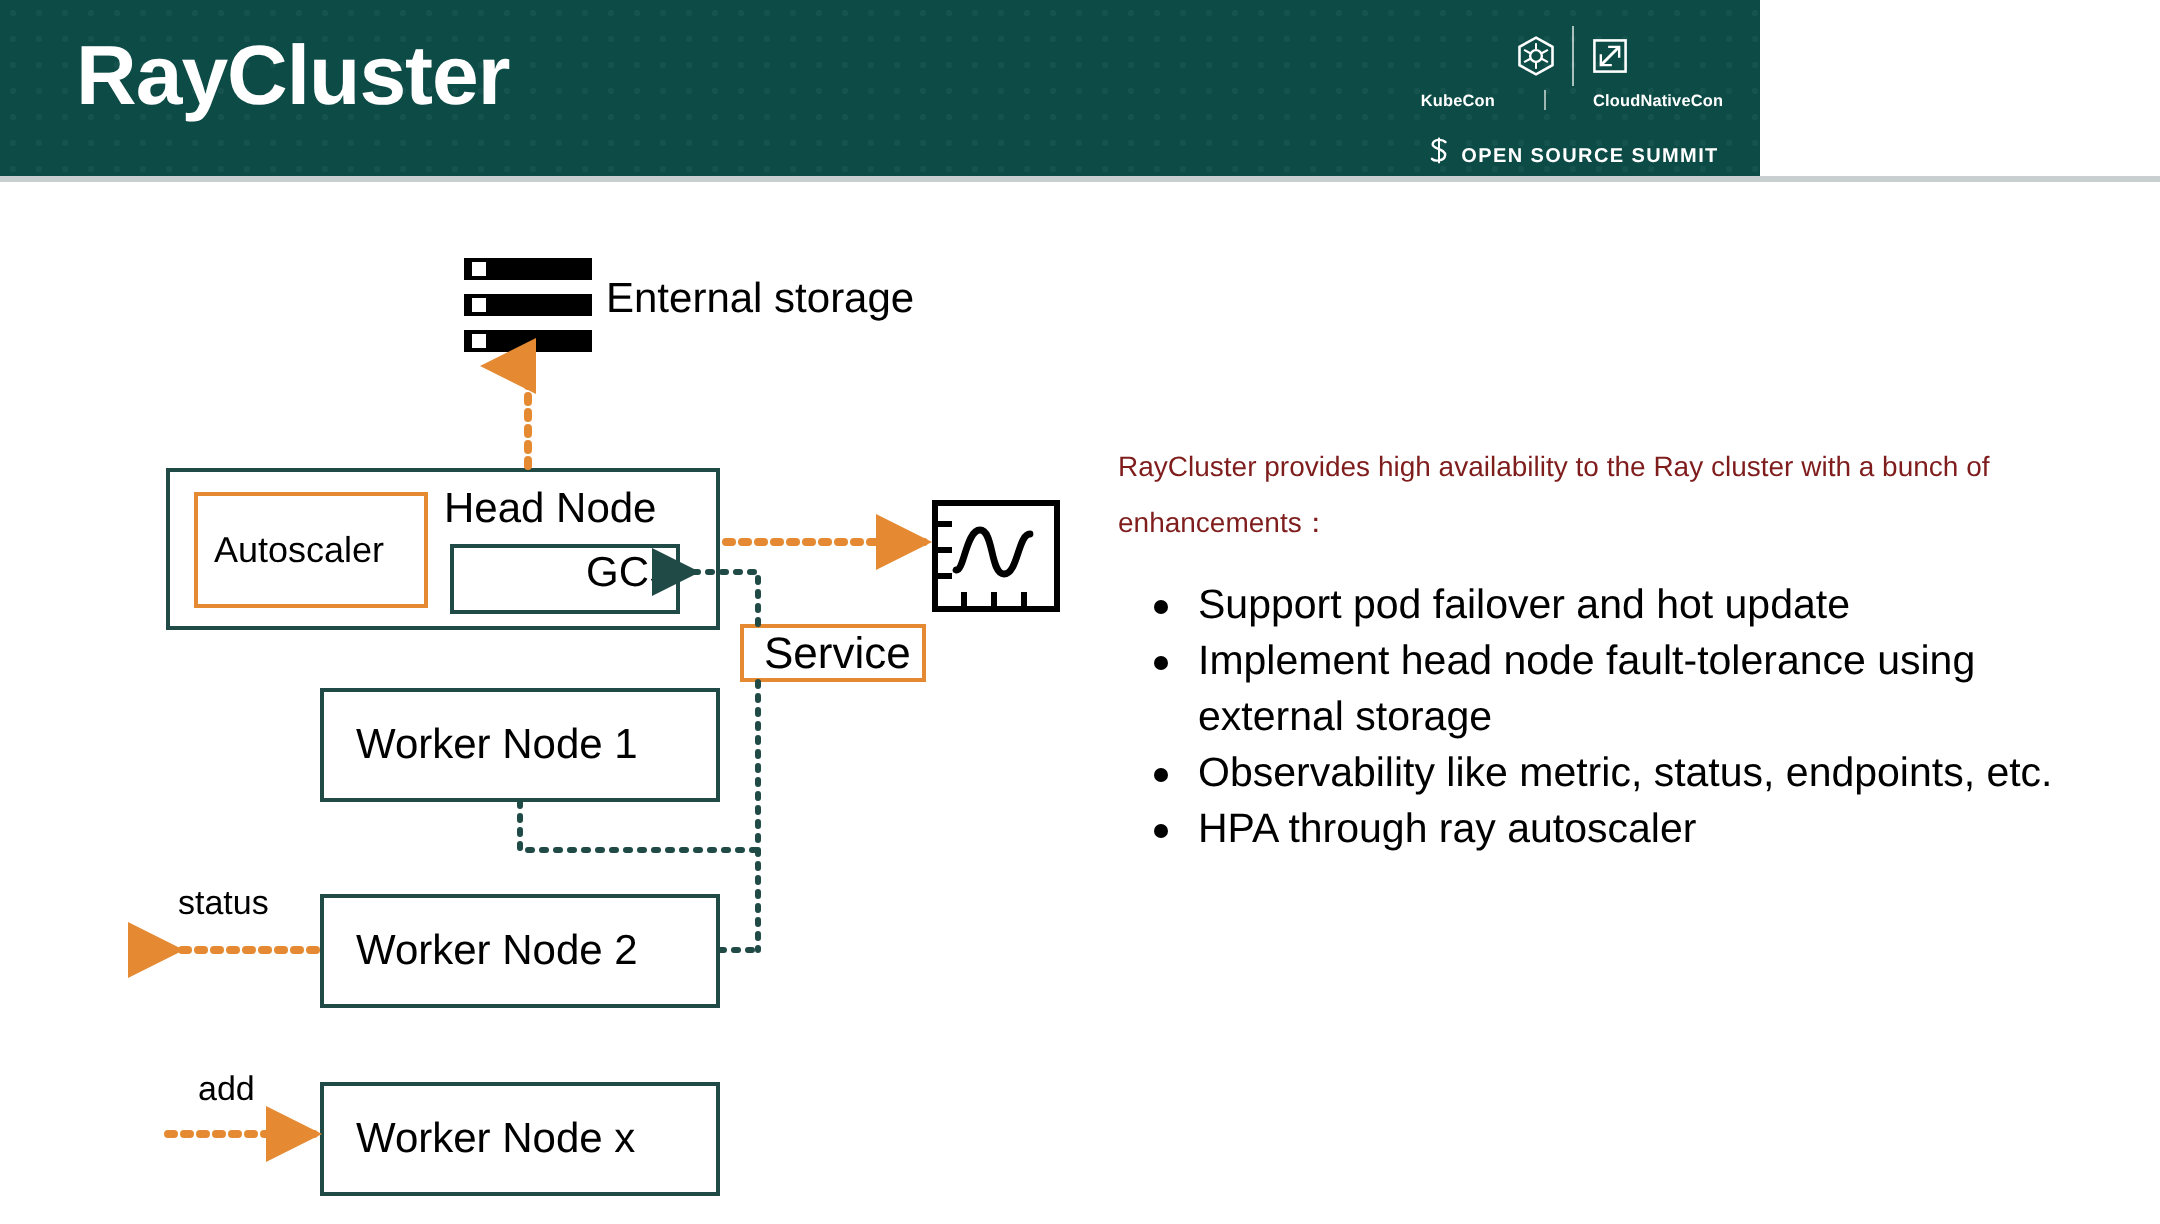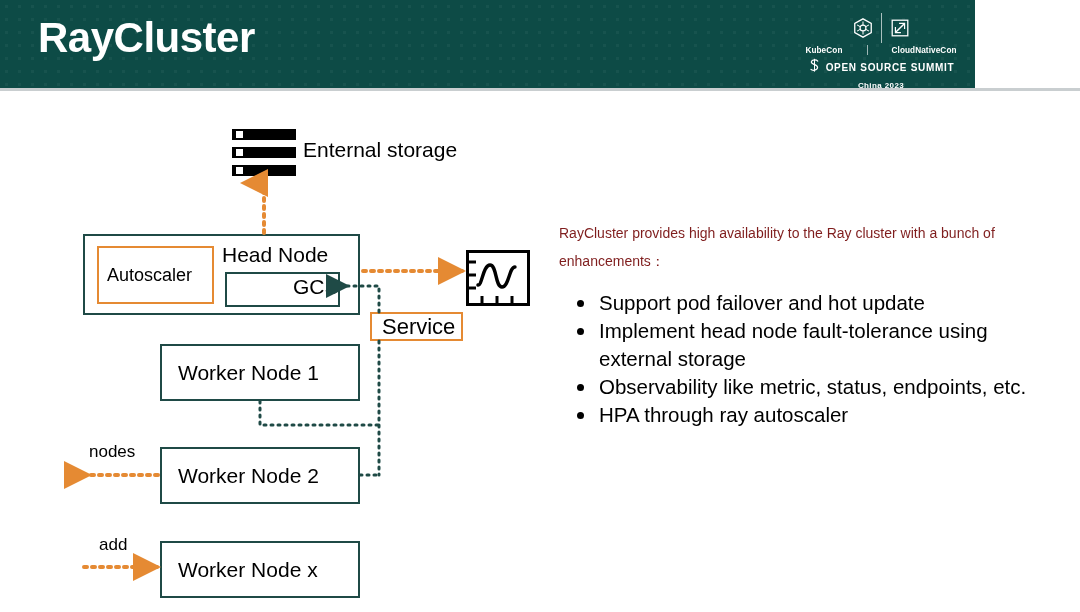--- a/index.html
+++ b/index.html
@@ -13,21 +13,21 @@
     position: relative;
     overflow: hidden;
     font-family: "Liberation Sans", sans-serif;
     color: #000000;
   }
 
   
   .header {
     position: absolute;
     left: 0; top: 0;
-    width: 975px;
+    width: 880px;
     height: 88px;
     background-color: #0d4b46;
     background-image: radial-gradient(circle, rgba(255,255,255,0.045) 1.6px, transparent 1.7px);
     background-size: 13px 13px;
     overflow: hidden;
   }
   .header-title {
     position: absolute;
     left: 38px;
     top: 14px;
@@ -85,21 +85,21 @@
   .logo-col {
     display: flex;
     flex-direction: column;
     align-items: center;
   }
   .logo-row2 {
     display: flex;
     align-items: center;
     justify-content: center;
     gap: 5px;
-    margin-top: 3px;
+    margin-top: 13px;
   }
   .logo-oss-text {
     font-size: 10px;
     font-weight: bold;
     letter-spacing: 0.7px;
     white-space: nowrap;
   }
   .logo-row3 {
     display: flex;
     align-items: flex-end;
@@ -351,21 +351,21 @@
 
     <polyline points="260,296 260,320 379,320" fill="none" stroke="#1f4a46" stroke-width="3" stroke-dasharray="2 5" stroke-linecap="round"></polyline>
 
     <line x1="360" y1="370" x2="379" y2="370" stroke="#1f4a46" stroke-width="3" stroke-dasharray="2 5" stroke-linecap="round"></line>
 
     <line x1="158" y1="370" x2="88" y2="370" stroke="#e58a33" stroke-width="4" stroke-dasharray="3 5" stroke-linecap="round" marker-end="url(#arrowOrangeL)"></line>
 
     <line x1="84" y1="462" x2="157" y2="462" stroke="#e58a33" stroke-width="4" stroke-dasharray="3 5" stroke-linecap="round" marker-end="url(#arrowOrangeR)"></line>
   </svg>
 
-  <div class="arrow-label" style="left:89px; top:337px;">nodes</div>
+  <div class="arrow-label" style="left:89px; top:337px;">status</div>
   <div class="arrow-label" style="left:99px; top:430px;">add</div>
 </div>
 
 <div class="text-panel">
   <p class="intro">RayCluster provides high availability to the Ray cluster with a bunch of enhancements：</p>
   <ul class="bullets">
     <li>Support pod failover and hot update</li>
     <li>Implement head node fault-tolerance using external storage</li>
     <li>Observability like metric, status, endpoints, etc.</li>
     <li>HPA through ray autoscaler</li>

